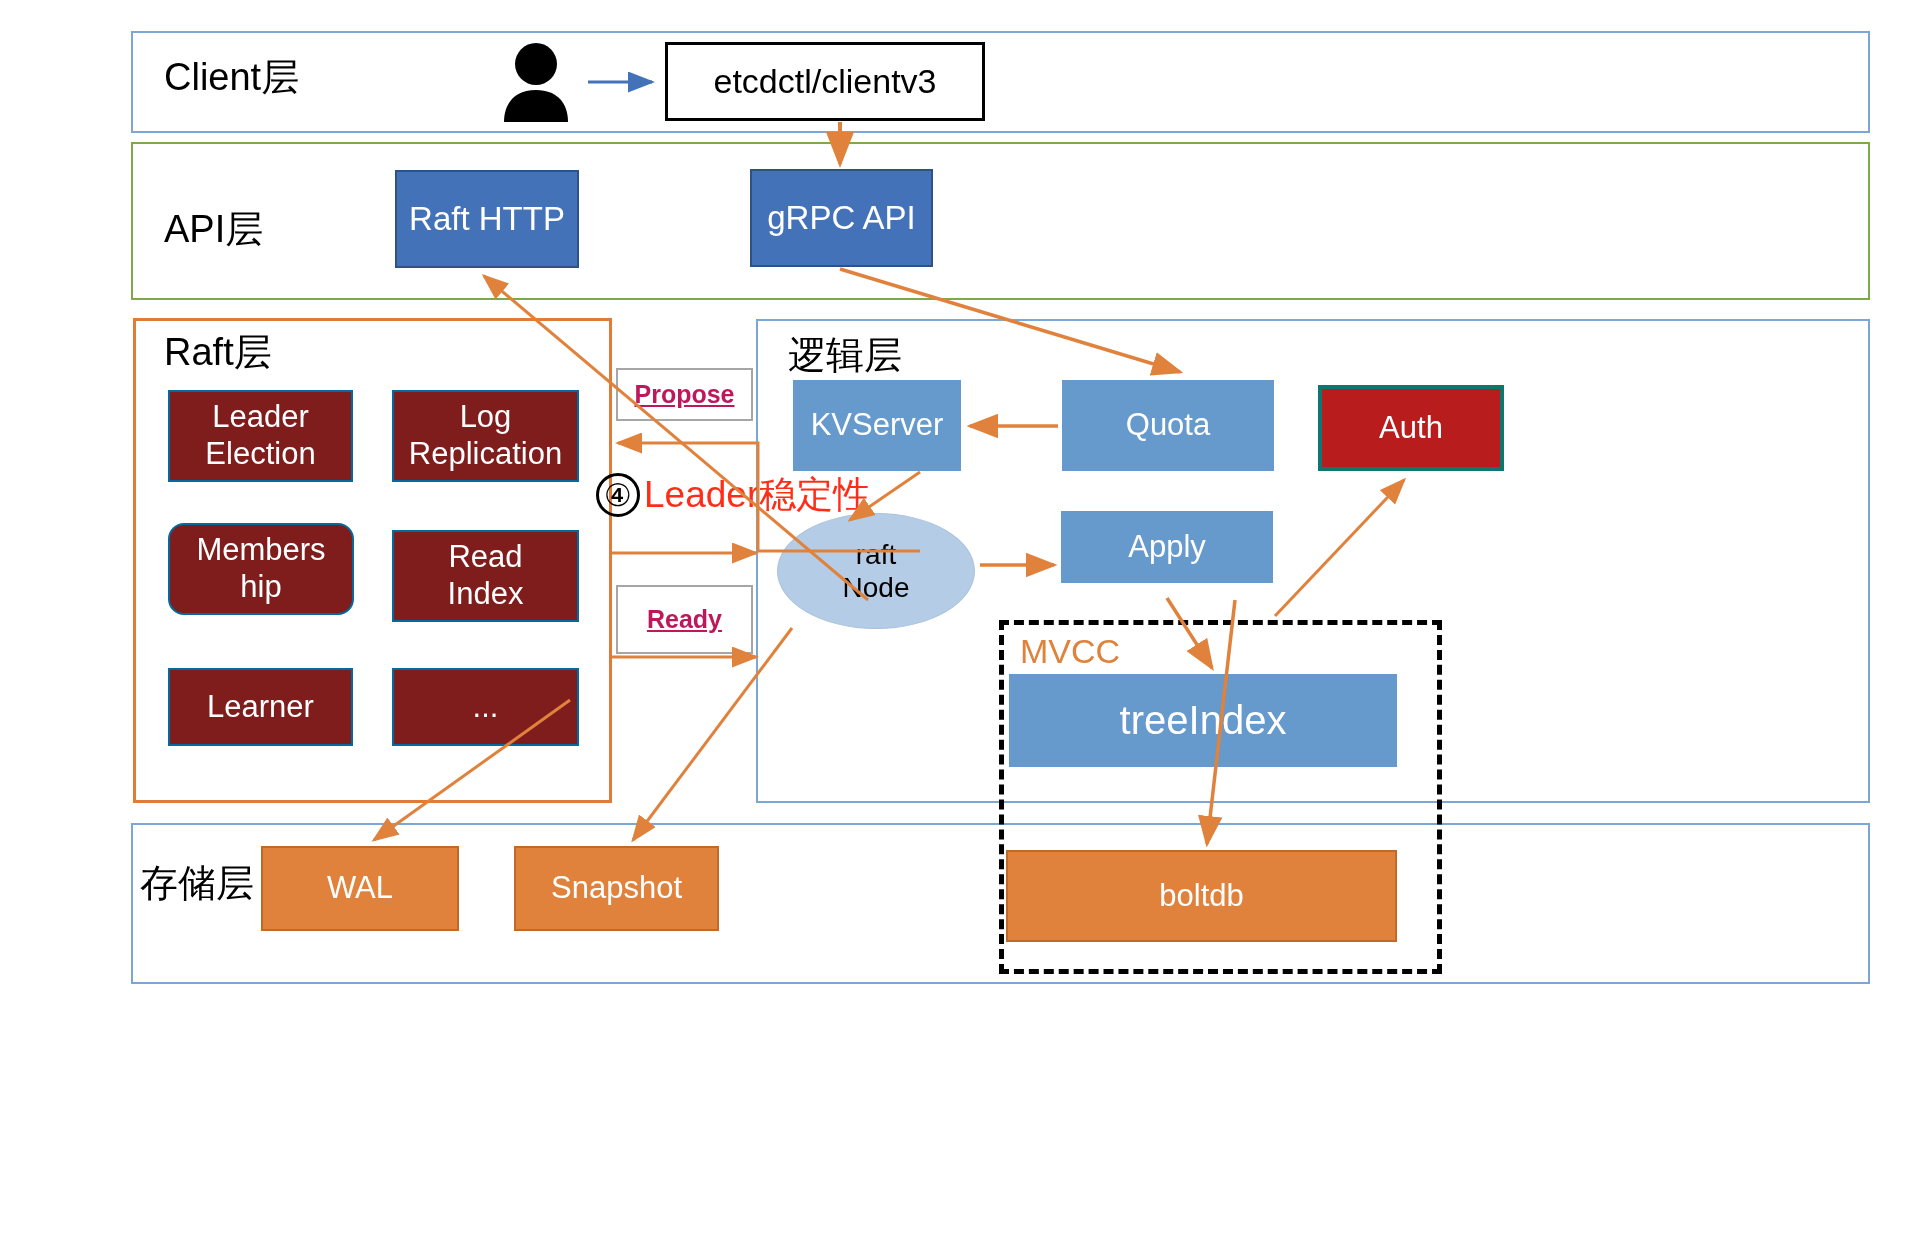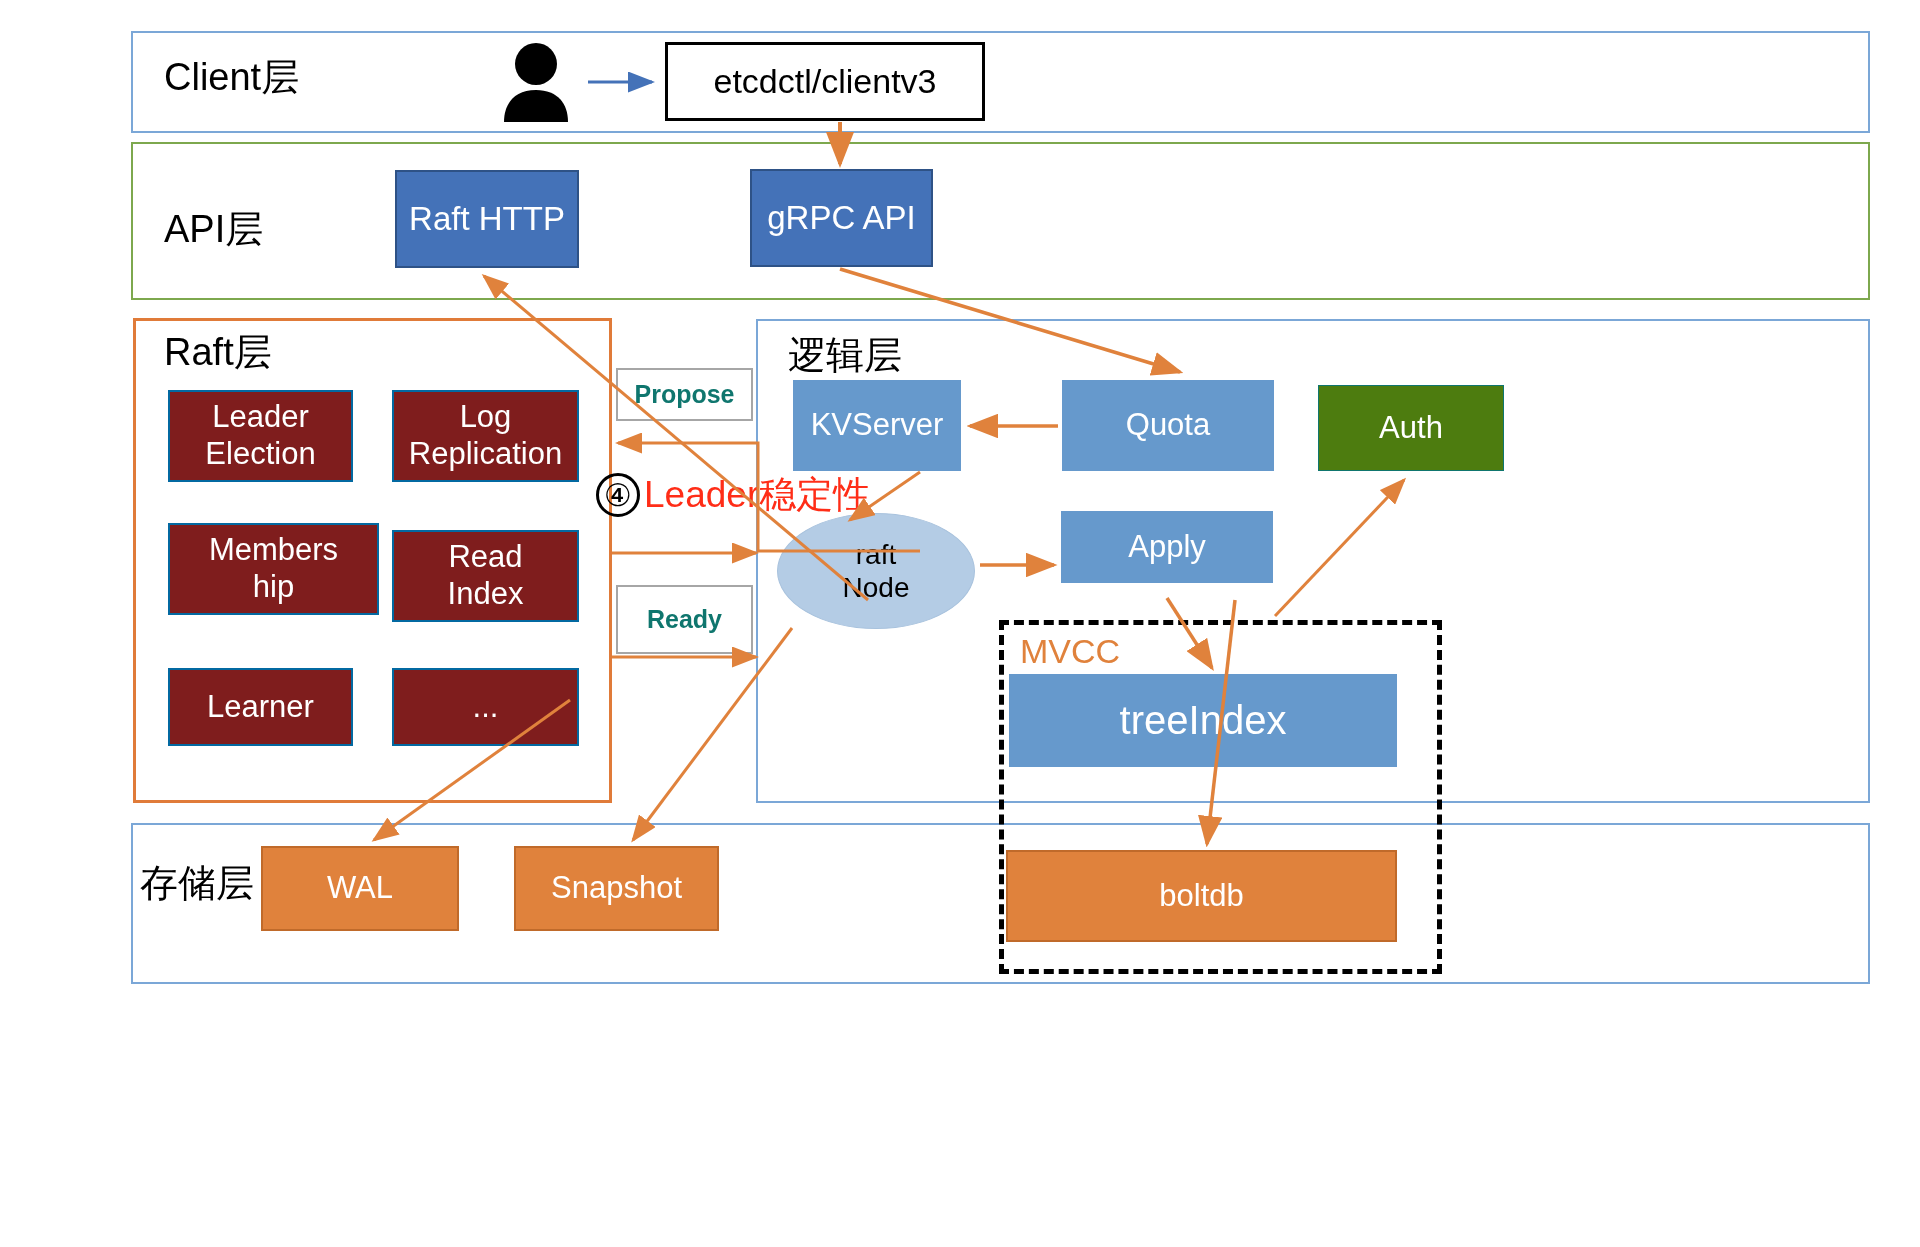--- a/index.html
+++ b/index.html
@@ -50,22 +50,22 @@
     color: #ffffff;
     font-size: 31px;
     line-height: 1.18;
     font-family: "Liberation Sans", "DejaVu Sans", sans-serif;
   }
   .node-blue-dark {
     background: #4472B8;
     border: 2px solid #2E5286;
   }
   .node-blue {
-    background: #4d7c0f;
-    border: 1px solid #0f766e;
+    background: #b91c1c;
+    border: 4px solid #0f766e;
   }
   .node-blue-noborder {
     background: #6699CC;
     border: none;
   }
   .node-green {
     background: #7f1d1d;
     border: 2px solid #0369a1;
   }
   .node-orange {
@@ -86,24 +86,25 @@
 
   
   .tag-box {
     position: absolute;
     box-sizing: border-box;
     background: #ffffff;
     border: 2px solid #A6A6A6;
     display: flex;
     align-items: center;
     justify-content: center;
-    color: #0f766e;
+    color: #be185d;
     font-weight: bold;
     font-size: 25px;
     font-family: "Liberation Sans", "DejaVu Sans", sans-serif;
+    text-decoration: underline;
   }
 
   
   .dashed-group {
     position: absolute;
     box-sizing: border-box;
     border: 5px dashed #000000;
     background: transparent;
   }
   .mvcc-label {
@@ -182,21 +183,21 @@
   <div class="node node-blue-dark" style="left:710px; top:169px; width:183px; height:98px; font-size:33px;">gRPC API</div>
 
   <div class="node node-green" style="left:128px; top:390px; width:185px; height:92px;">
     <span style="white-space:pre-line;">Leader
 Election</span>
   </div>
   <div class="node node-green" style="left:352px; top:390px; width:187px; height:92px;">
     <span style="white-space:pre-line;">Log
 Replication</span>
   </div>
-  <div class="node node-green" style="left:128px; top:523px; width:211px; height:92px;">
+  <div class="node node-green" style="left:128px; top:523px; width:186px; height:92px;border-radius:16px;">
     <span style="white-space:pre-line;">Members
 hip</span>
   </div>
   <div class="node node-green" style="left:352px; top:530px; width:187px; height:92px;">
     <span style="white-space:pre-line;">Read
 Index</span>
   </div>
   <div class="node node-green" style="left:128px; top:668px; width:185px; height:78px;">Learner</div>
   <div class="node node-green" style="left:352px; top:668px; width:187px; height:78px;">...</div>
 

